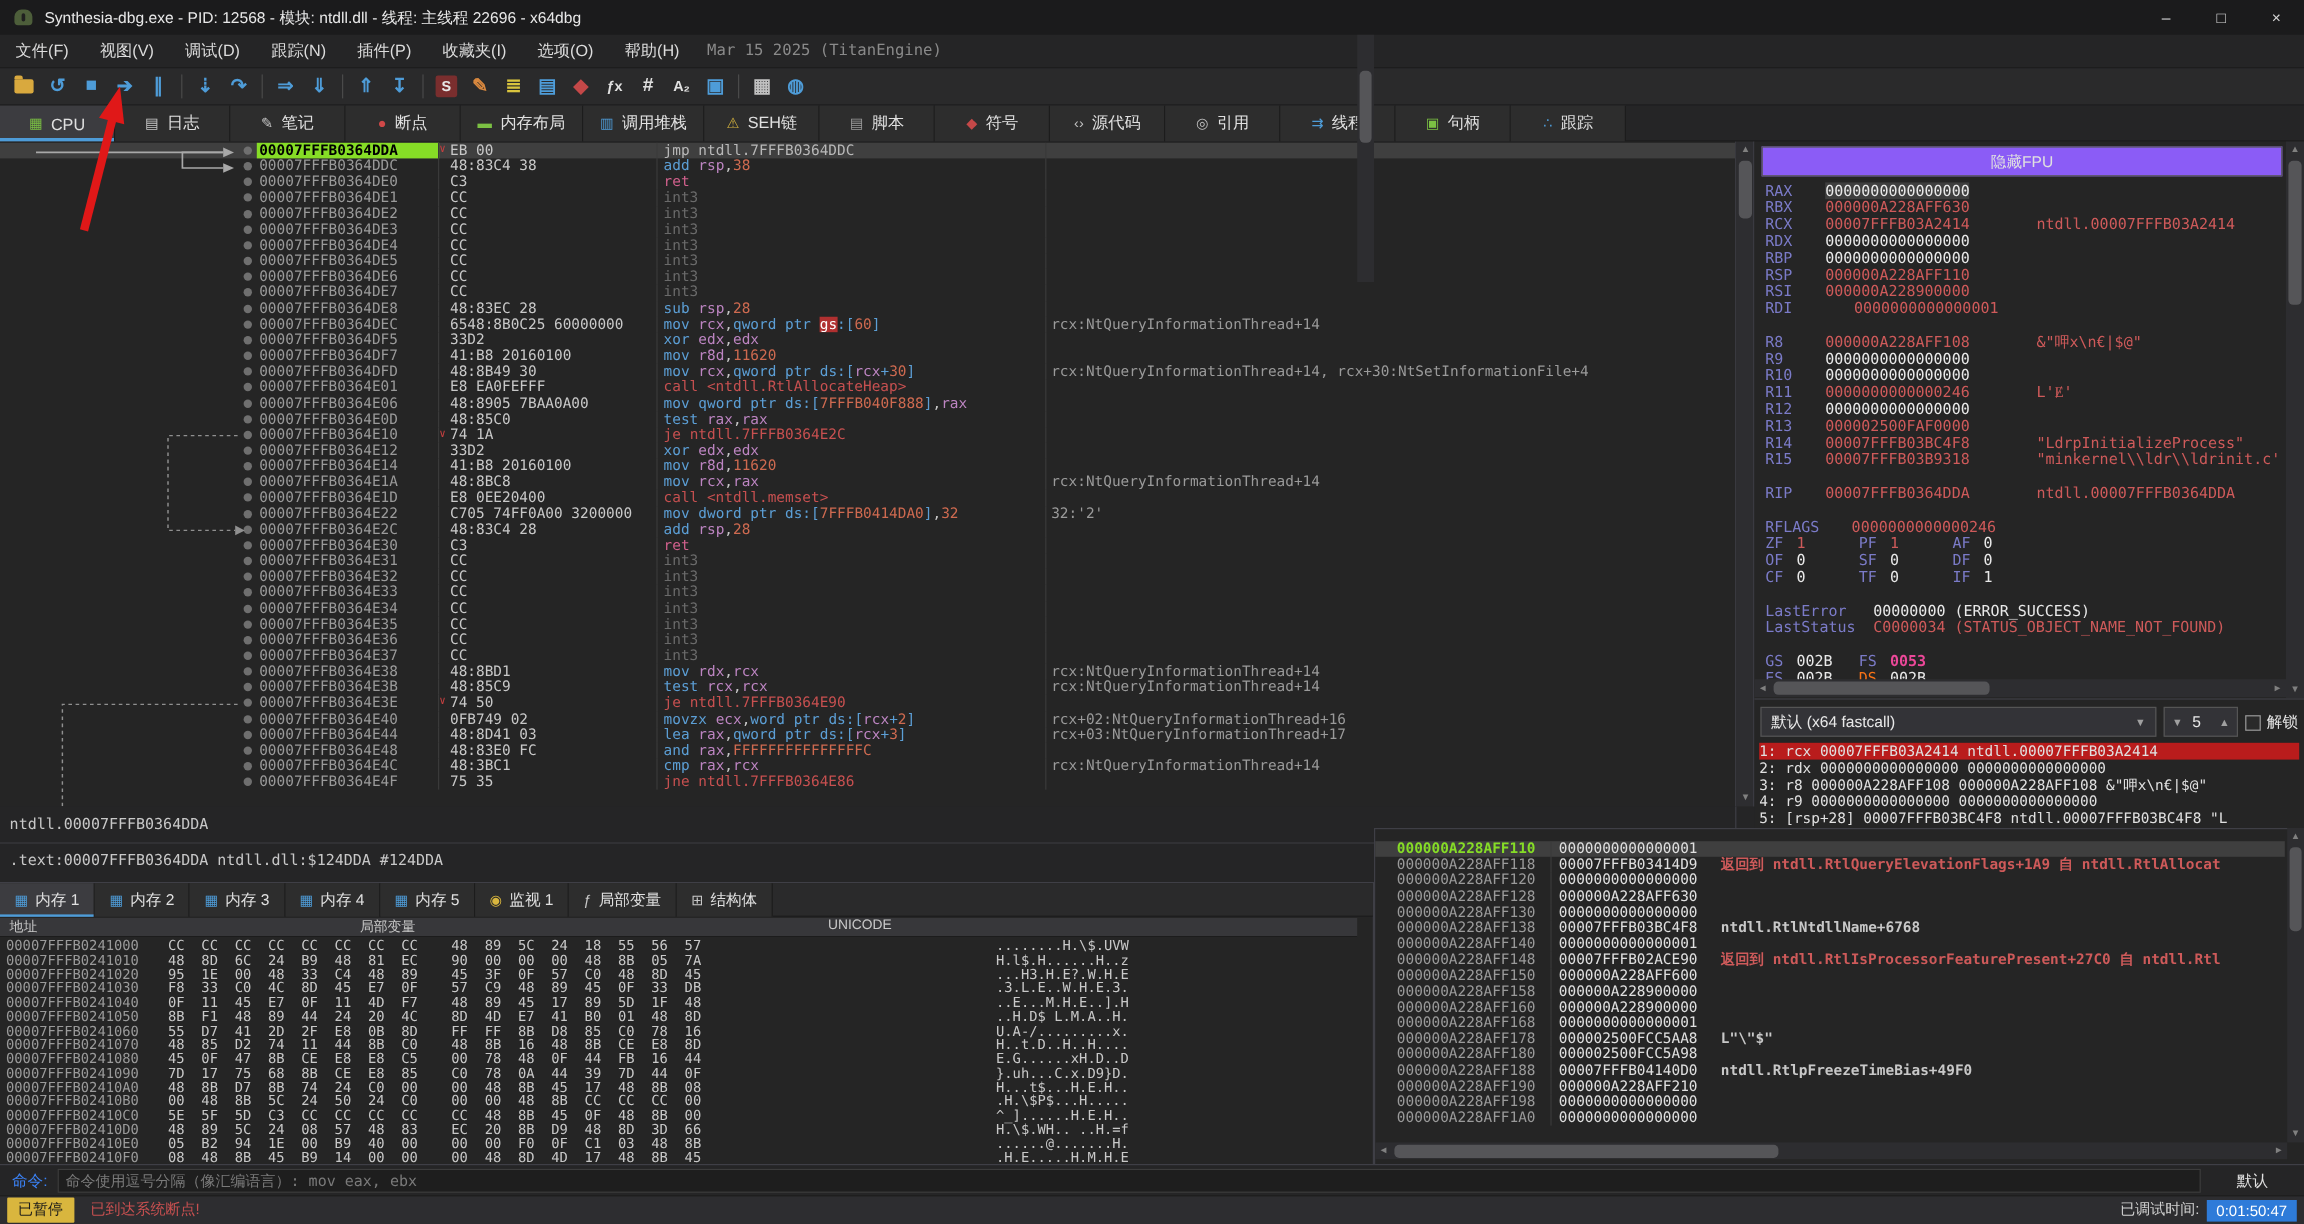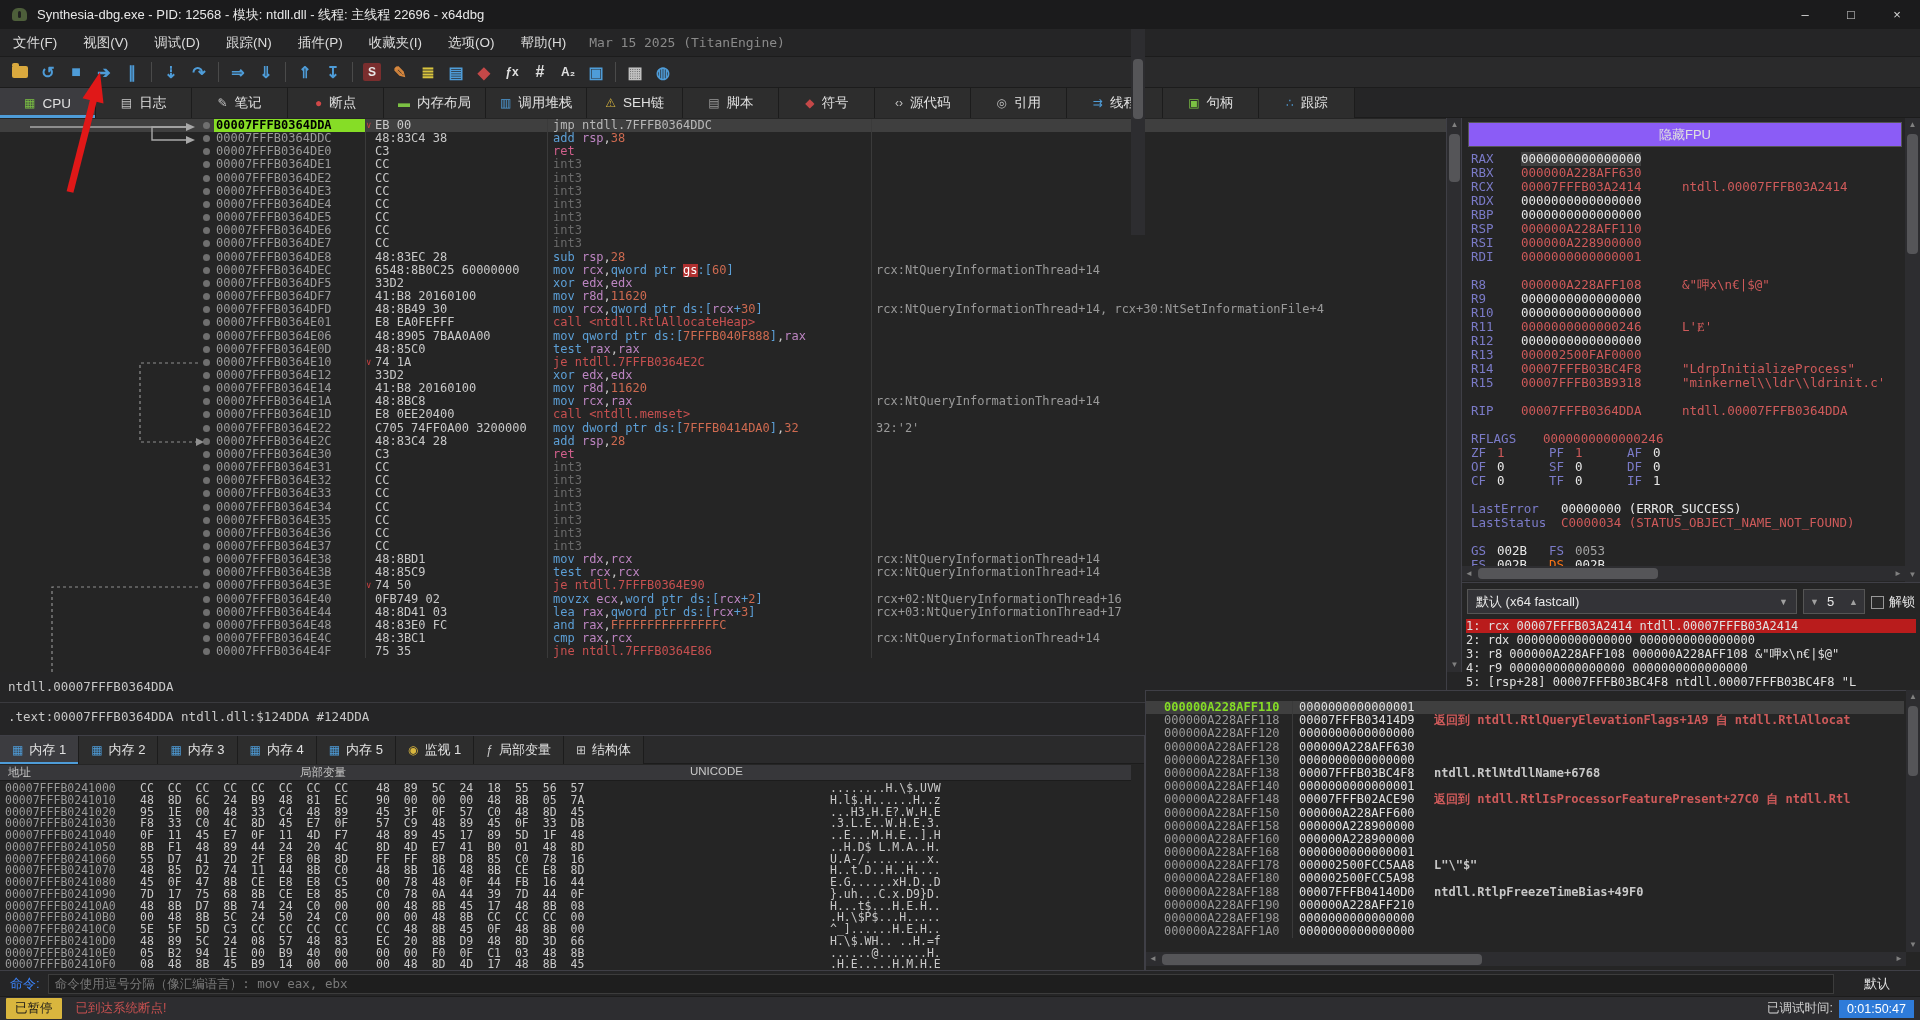--- a/index.html
+++ b/index.html
@@ -51,21 +51,21 @@
   #disasm-sb { position:absolute; left:1447px; top:118px; width:15px; height:554px; background:#2D2D30; border-right:1px solid #3F3F46; }
   .sb-arrow { position:absolute; left:0; width:15px; height:14px; color:#808080; font-size:8px; text-align:center; line-height:14px; }
   .sb-thumb-v { position:absolute; left:2px; width:11px; background:#555558; border-radius:4px; }
 
   
   #regs { position:absolute; left:1462px; top:118px; width:458px; height:464px; background:#252525; overflow:hidden; }
   #fpu-btn { position:absolute; left:6px; top:4px; width:434px; height:25px; border:1px solid #555; background:#8b5cf6; color:#E0E0E0; font-size:13px; display:flex; align-items:center; justify-content:center; }
   #reg-rows { position:absolute; left:9px; top:34px; width:440px; font-size:12.5px; }
   .rrow { height:14px; line-height:14px; display:flex; white-space:pre; }
   .rgap { height:14px; }
-  .rextra { color:#CE5A5A; position:absolute; left:211px; }
+  .rextra { color:#CE5A5A; position:absolute; left:226px; }
   .rrow { position:relative; }
   #regs-vsb { position:absolute; left:1905px; top:118px; width:15px; height:464px; background:#2D2D30; }
   #regs-hsb { position:absolute; left:1462px; top:566px; width:443px; height:15px; background:#2D2D30; }
   .sb-thumb-h { position:absolute; top:2px; height:11px; background:#555558; border-radius:4px; }
   .hsb-arrow { position:absolute; top:0; width:14px; height:15px; color:#808080; font-size:8px; text-align:center; line-height:15px; }
 
   
   #args { position:absolute; left:1462px; top:582px; width:458px; height:108px; background:#252525; border-top:1px solid #3F3F46; }
   #arg-combo { position:absolute; left:5px; top:6px; width:330px; height:25px; background:#333337; border:1px solid #555; color:#E8E8E8; font-size:13px; display:flex; align-items:center; padding:0 8px; }
   #arg-combo .carrow { margin-left:auto; color:#A0A0A0; font-size:9px; }
@@ -305,42 +305,42 @@
 <div id="regs">
   <div id="fpu-btn">隐藏FPU</div>
   <div id="reg-rows" class="mono">
       <div class="rrow"><span style="color: rgb(123, 123, 200); display: inline-block; width: 50px;">RAX</span><span style="color: rgb(232, 232, 232); background: rgb(63, 63, 63);">0000000000000000</span></div>
       <div class="rrow"><span style="color: rgb(123, 123, 200); display: inline-block; width: 50px;">RBX</span><span style="color: rgb(206, 90, 90);">000000A228AFF630</span></div>
       <div class="rrow"><span style="color: rgb(123, 123, 200); display: inline-block; width: 50px;">RCX</span><span style="color: rgb(206, 90, 90);">00007FFFB03A2414</span><span class="rextra">ntdll.00007FFFB03A2414</span></div>
       <div class="rrow"><span style="color: rgb(123, 123, 200); display: inline-block; width: 50px;">RDX</span><span style="color: rgb(232, 232, 232);">0000000000000000</span></div>
       <div class="rrow"><span style="color: rgb(123, 123, 200); display: inline-block; width: 50px;">RBP</span><span style="color: rgb(232, 232, 232);">0000000000000000</span></div>
       <div class="rrow"><span style="color: rgb(123, 123, 200); display: inline-block; width: 50px;">RSP</span><span style="color: rgb(206, 90, 90);">000000A228AFF110</span></div>
       <div class="rrow"><span style="color: rgb(123, 123, 200); display: inline-block; width: 50px;">RSI</span><span style="color: rgb(206, 90, 90);">000000A228900000</span></div>
-      <div class="rrow"><span style="color: rgb(123, 123, 200); display: inline-block; width: 50px;">RDI</span><span style="color: rgb(206, 90, 90);">0000000000000001</span></div>
+      <div class="rrow"><span style="color: rgb(123, 123, 200); display: inline-block; width: 74px;">RDI</span><span style="color: rgb(206, 90, 90);">0000000000000001</span></div>
       <div class="rgap"></div>
       <div class="rrow"><span style="color: rgb(123, 123, 200); display: inline-block; width: 50px;">R8</span><span style="color: rgb(206, 90, 90);">000000A228AFF108</span><span class="rextra">&amp;"呷x\n€|$@"</span></div>
       <div class="rrow"><span style="color: rgb(123, 123, 200); display: inline-block; width: 50px;">R9</span><span style="color: rgb(232, 232, 232);">0000000000000000</span></div>
       <div class="rrow"><span style="color: rgb(123, 123, 200); display: inline-block; width: 50px;">R10</span><span style="color: rgb(232, 232, 232);">0000000000000000</span></div>
       <div class="rrow"><span style="color: rgb(123, 123, 200); display: inline-block; width: 50px;">R11</span><span style="color: rgb(206, 90, 90);">0000000000000246</span><span class="rextra">L'Ɇ'</span></div>
       <div class="rrow"><span style="color: rgb(123, 123, 200); display: inline-block; width: 50px;">R12</span><span style="color: rgb(232, 232, 232);">0000000000000000</span></div>
       <div class="rrow"><span style="color: rgb(123, 123, 200); display: inline-block; width: 50px;">R13</span><span style="color: rgb(206, 90, 90);">000002500FAF0000</span></div>
       <div class="rrow"><span style="color: rgb(123, 123, 200); display: inline-block; width: 50px;">R14</span><span style="color: rgb(206, 90, 90);">00007FFFB03BC4F8</span><span class="rextra">"LdrpInitializeProcess"</span></div>
       <div class="rrow"><span style="color: rgb(123, 123, 200); display: inline-block; width: 50px;">R15</span><span style="color: rgb(206, 90, 90);">00007FFFB03B9318</span><span class="rextra">"minkernel\\ldr\\ldrinit.c'</span></div>
       <div class="rgap"></div>
       <div class="rrow"><span style="color: rgb(123, 123, 200); display: inline-block; width: 50px;">RIP</span><span style="color: rgb(206, 90, 90);">00007FFFB0364DDA</span><span class="rextra">ntdll.00007FFFB0364DDA</span></div>
       <div class="rgap"></div>
       <div class="rrow"><span style="color: rgb(123, 123, 200); display: inline-block; width: 72px;">RFLAGS</span><span style="color: rgb(206, 90, 90);">0000000000000246</span></div>
       <div class="rrow"><span style="color: rgb(123, 123, 200); display: inline-block; width: 26px;">ZF</span><span style="color: rgb(206, 90, 90); display: inline-block; width: 52px;">1</span><span style="color: rgb(123, 123, 200); display: inline-block; width: 26px;">PF</span><span style="color: rgb(206, 90, 90); display: inline-block; width: 52px;">1</span><span style="color: rgb(123, 123, 200); display: inline-block; width: 26px;">AF</span><span style="color: rgb(232, 232, 232); display: inline-block; width: 52px;">0</span></div>
       <div class="rrow"><span style="color: rgb(123, 123, 200); display: inline-block; width: 26px;">OF</span><span style="color: rgb(232, 232, 232); display: inline-block; width: 52px;">0</span><span style="color: rgb(123, 123, 200); display: inline-block; width: 26px;">SF</span><span style="color: rgb(232, 232, 232); display: inline-block; width: 52px;">0</span><span style="color: rgb(123, 123, 200); display: inline-block; width: 26px;">DF</span><span style="color: rgb(232, 232, 232); display: inline-block; width: 52px;">0</span></div>
       <div class="rrow"><span style="color: rgb(123, 123, 200); display: inline-block; width: 26px;">CF</span><span style="color: rgb(232, 232, 232); display: inline-block; width: 52px;">0</span><span style="color: rgb(123, 123, 200); display: inline-block; width: 26px;">TF</span><span style="color: rgb(232, 232, 232); display: inline-block; width: 52px;">0</span><span style="color: rgb(123, 123, 200); display: inline-block; width: 26px;">IF</span><span style="color: rgb(232, 232, 232); display: inline-block; width: 52px;">1</span></div>
       <div class="rgap"></div>
       <div class="rrow"><span style="color: rgb(123, 123, 200); display: inline-block; width: 90px;">LastError</span><span style="color: rgb(232, 232, 232);">00000000 (ERROR_SUCCESS)</span></div>
       <div class="rrow"><span style="color: rgb(123, 123, 200); display: inline-block; width: 90px;">LastStatus</span><span style="color: rgb(206, 90, 90);">C0000034 (STATUS_OBJECT_NAME_NOT_FOUND)</span></div>
       <div class="rgap"></div>
-      <div class="rrow"><span style="color: rgb(123, 123, 200); display: inline-block; width: 26px;">GS</span><span style="color: rgb(232, 232, 232); display: inline-block; width: 52px;">002B</span><span style="color: rgb(123, 123, 200); display: inline-block; width: 26px;">FS</span><span style="color: #a3a3a3; display: inline-block; width: 52px;">0053</span></div>
+      <div class="rrow"><span style="color: rgb(123, 123, 200); display: inline-block; width: 26px;">GS</span><span style="color: rgb(232, 232, 232); display: inline-block; width: 52px;">002B</span><span style="color: rgb(123, 123, 200); display: inline-block; width: 26px;">FS</span><span style="color: #ec4899; display: inline-block; width: 52px; font-weight: bold;">0053</span></div>
       <div class="rrow"><span style="color: rgb(123, 123, 200); display: inline-block; width: 26px;">ES</span><span style="color: rgb(232, 232, 232); display: inline-block; width: 52px;">002B</span><span style="color: #f97316; display: inline-block; width: 26px;">DS</span><span style="color: rgb(232, 232, 232); display: inline-block; width: 52px;">002B</span></div>
     </div>
 </div>
 <div id="regs-vsb">
   <div class="sb-arrow" style="top:0">▲</div>
   <div class="sb-thumb-v" style="top:16px;height:120px"></div>
   <div class="sb-arrow" style="bottom:0">▼</div>
 </div>
 <div id="regs-hsb">
   <div class="hsb-arrow" style="left:0">◄</div>

